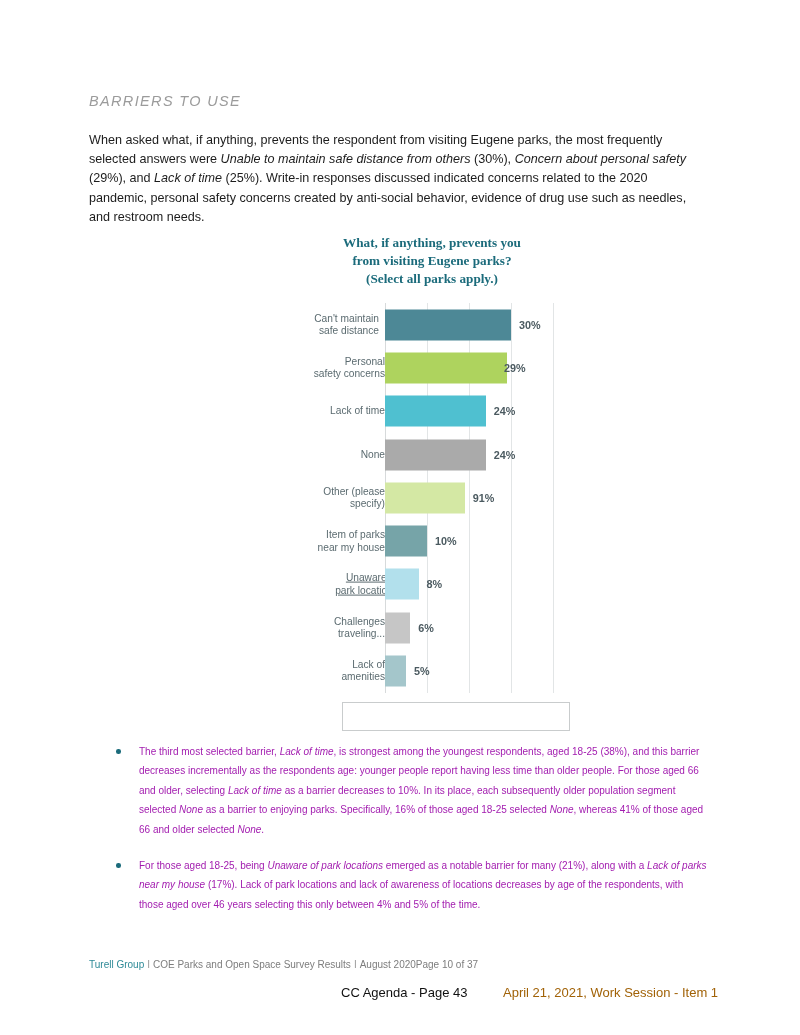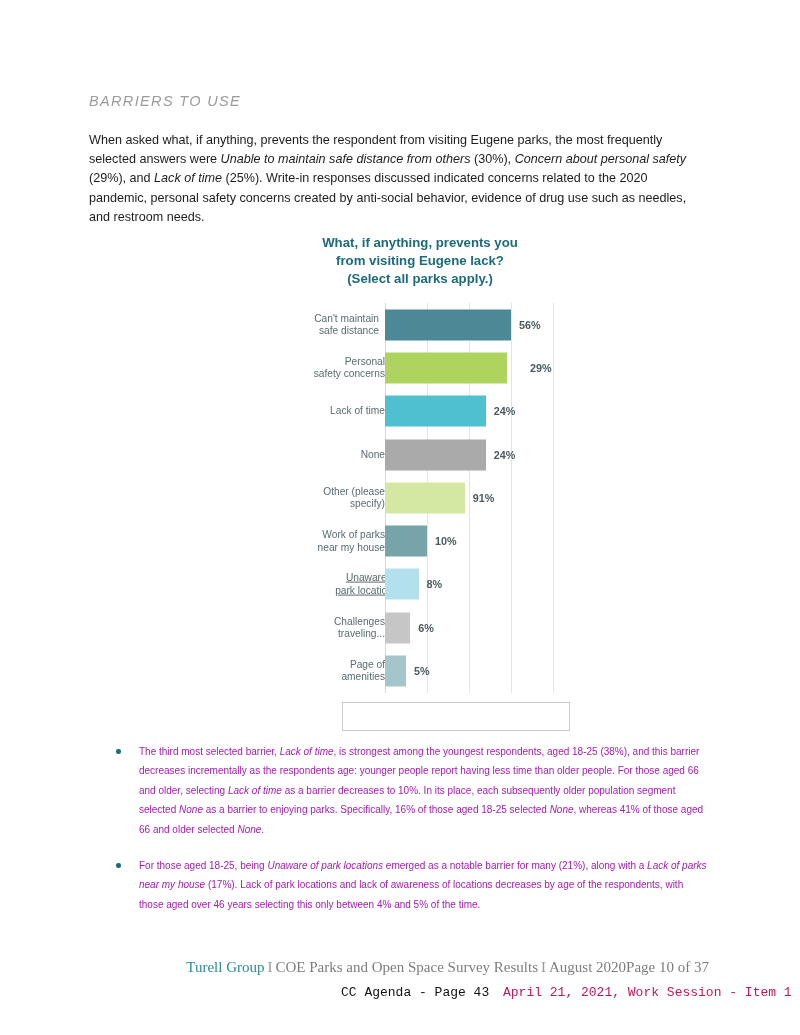--- a/index.html
+++ b/index.html
@@ -52,28 +52,29 @@
   
   .chart-block {
     position: absolute;
     left: 255px;
     top: 234px;
     width: 330px;
     height: 500px;
   }
   .chart-title {
     position: absolute;
-    left: 0;
+    left: 12px;
     top: 0;
     width: 330px;
     text-align: center;
     font-size: 13.2px;
     font-weight: bold;
     line-height: 17.8px;
     color: #1b6b7b;
+    font-family: Liberation Serif, serif;
   }
   .chart-title span { display: block; }
 
   .plot {
     position: absolute;
     left: 25px;
     top: 69px;          
     width: 290px;
     height: 390px;
   }
@@ -156,93 +157,92 @@
     background: #1b6b7b;
   }
   .bullet-item i { font-style: italic; }
 
   
   .doc-footer {
     position: absolute;
     left: 89px;
     top: 959px;
     width: 620px;
-    font-size: 15px;
+    font-size: 10px;
     color: #7d7d7d;
     display: flex;
-    justify-content: flex-end;
+    justify-content: flex-start;
     align-items: baseline;
-    font-family: Liberation Serif, serif;
   }
   .doc-footer .brand { color: #2e8a97; }
   .doc-footer .sep { color: #9a9a9a; padding: 0 3px; }
 
   .agenda-footer {
     position: absolute;
     left: 0;
     top: 985px;
     width: 800px;
     height: 20px;
-    font-family: Liberation Mono, monospace;
+    font-family: Liberation Sans, sans-serif;
     font-size: 13px;
   }
   .agenda-footer .agenda-left {
     position: absolute;
     left: 341px;
     top: 0;
     color: #111111;
     white-space: nowrap;
   }
   .agenda-footer .agenda-right {
     position: absolute;
     left: 503px;
     top: 0;
-    color: #be185d;
+    color: #a16207;
     white-space: nowrap;
   }
 </style>
 </head>
 <body>
 
 <div class="page">
 
   <div class="section-heading">BARRIERS TO USE</div>
 
   <p class="intro-paragraph"><span>When asked what, if anything, prevents the respondent from visiting Eugene parks, the most frequently selected answers were </span><i>Unable to maintain safe distance from others</i><span> (30%), </span><i>Concern about personal safety</i><span> (29%), and </span><i>Lack of time</i><span> (25%).  Write-in responses discussed indicated concerns related to the 2020 pandemic, personal safety concerns created by anti-social behavior, evidence of drug use such as needles, and restroom needs.</span></p>
 
   <div class="chart-block">
     <div class="chart-title">
         <span>What, if anything, prevents you</span>
-        <span>from visiting Eugene lack?</span>
+        <span>from visiting Eugene parks?</span>
         <span>(Select all parks apply.)</span>
       </div>
     <div class="plot">
       <div class="grid-wrap">
           <div class="gridline axis" style="left: 105px;"></div>
           <div class="gridline" style="left: 147px;"></div>
           <div class="gridline" style="left: 189px;"></div>
           <div class="gridline" style="left: 231px;"></div>
           <div class="gridline" style="left: 273px;"></div>
         </div>
       <div class="bars-wrap">
           <div class="bar-row" style="top: 0px;">
             <div class="bar-label" style="right: 191px;">
               <div>Can't maintain</div>
               <div>safe distance</div>
             </div>
             <div class="bar" style="left: 105px; width: 126px; background: rgb(77, 136, 150);"></div>
-            <div class="bar-value" style="left: 239px;">56%</div>
+            <div class="bar-value" style="left: 239px;">30%</div>
           </div>
           <div class="bar-row" style="top: 43.3px;">
             <div class="bar-label" style="right: 185px;">
               <div>Personal</div>
               <div>safety concerns</div>
             </div>
             <div class="bar" style="left: 105px; width: 121.8px; background: rgb(174, 211, 94);"></div>
-            <div class="bar-value" style="left: 250px;">29%</div>
+            <div class="bar-value" style="left: 224px;">29%</div>
           </div>
           <div class="bar-row" style="top: 86.6px;">
             <div class="bar-label" style="right: 185px;">
               <div>Lack of time</div>
             </div>
             <div class="bar" style="left: 105px; width: 100.8px; background: rgb(79, 192, 208);"></div>
             <div class="bar-value" style="left: 213.8px;">24%</div>
           </div>
           <div class="bar-row" style="top: 129.9px;">
             <div class="bar-label" style="right: 185px;">
@@ -254,21 +254,21 @@
           <div class="bar-row" style="top: 173.2px;">
             <div class="bar-label" style="right: 185px;">
               <div>Other (please</div>
               <div>specify)</div>
             </div>
             <div class="bar" style="left: 105px; width: 79.8px; background: rgb(212, 232, 164);"></div>
             <div class="bar-value" style="left: 192.8px;">91%</div>
           </div>
           <div class="bar-row" style="top: 216.5px;">
             <div class="bar-label" style="right: 185px;">
-              <div>Work of parks</div>
+              <div>Item of parks</div>
               <div>near my house</div>
             </div>
             <div class="bar" style="left: 105px; width: 42px; background: rgb(118, 164, 168);"></div>
             <div class="bar-value" style="left: 155px;">10%</div>
           </div>
           <div class="bar-row" style="top: 259.8px;">
             <div class="bar-label" style="right: 172px; text-decoration: underline;">
               <div>Unaware of</div>
               <div>park locations</div>
             </div>
@@ -278,21 +278,21 @@
           <div class="bar-row" style="top: 303.1px;">
             <div class="bar-label" style="right: 185px;">
               <div>Challenges</div>
               <div>traveling...</div>
             </div>
             <div class="bar" style="left: 105px; width: 25.2px; background: rgb(198, 198, 198);"></div>
             <div class="bar-value" style="left: 138.2px;">6%</div>
           </div>
           <div class="bar-row" style="top: 346.4px;">
             <div class="bar-label" style="right: 185px;">
-              <div>Page of</div>
+              <div>Lack of</div>
               <div>amenities</div>
             </div>
             <div class="bar" style="left: 105px; width: 21px; background: rgb(164, 198, 203);"></div>
             <div class="bar-value" style="left: 134px;">5%</div>
           </div>
         </div>
     </div>
   </div>
 
   <div class="empty-legend-box"></div>

